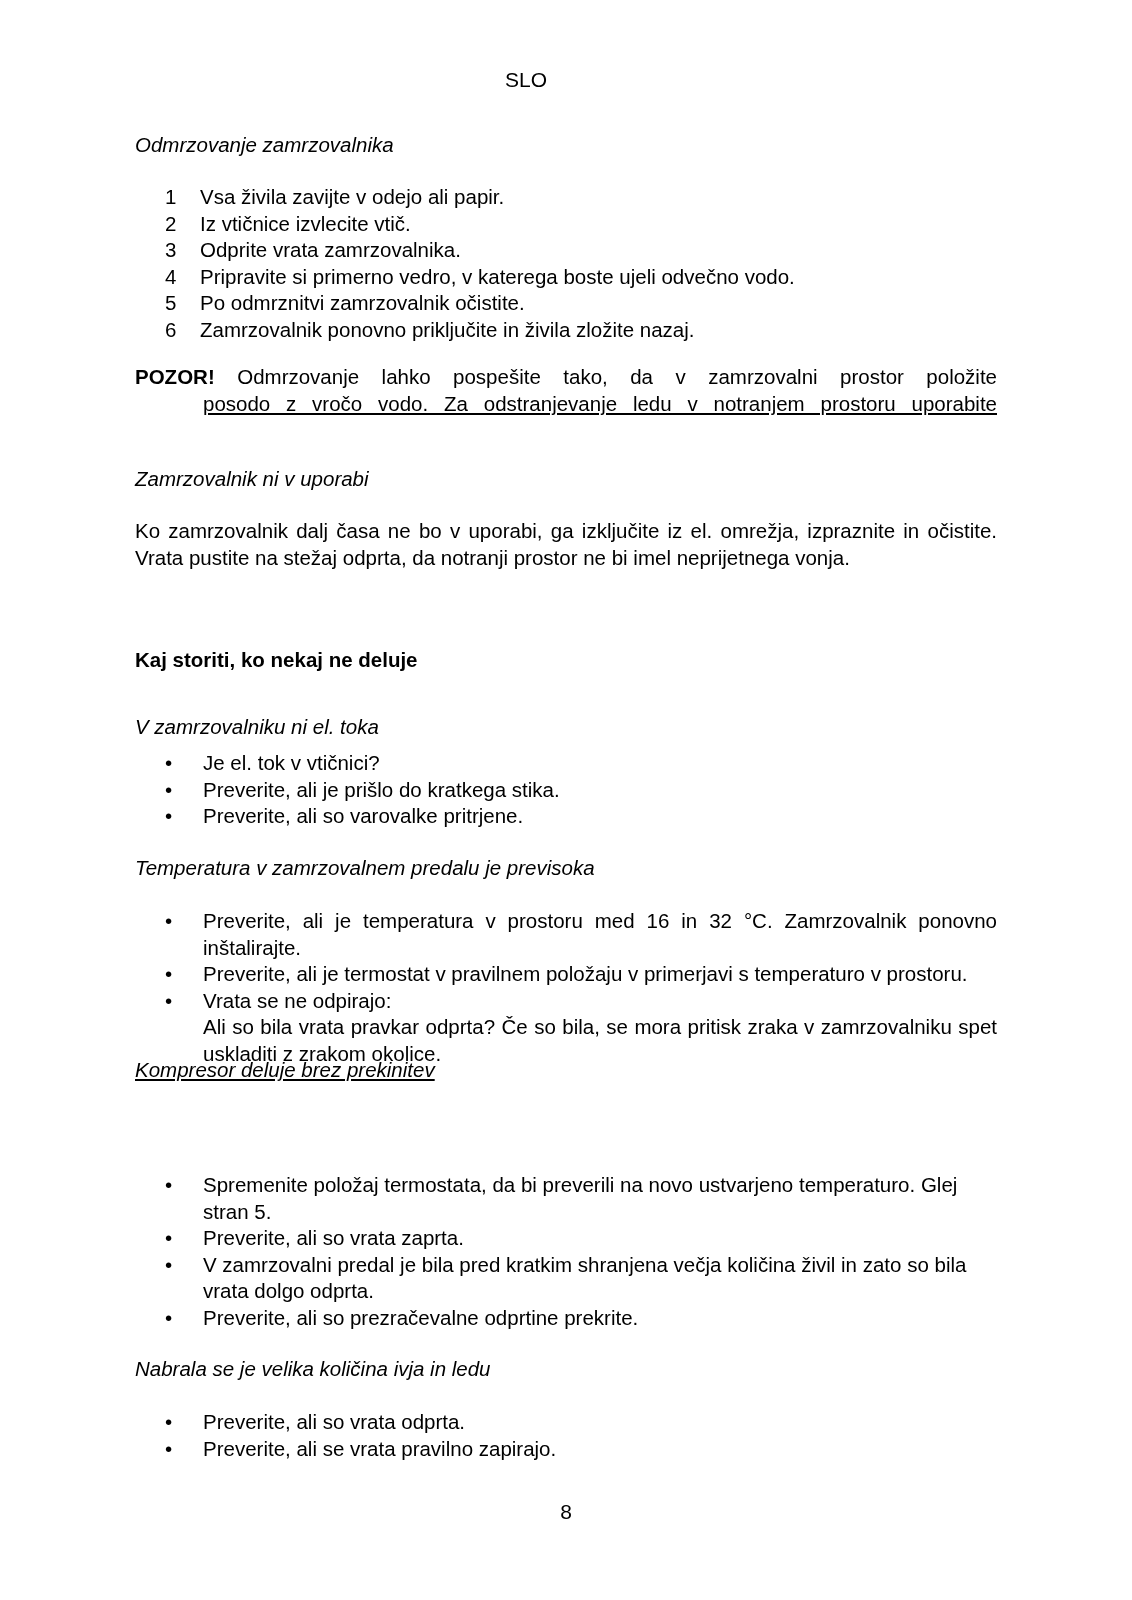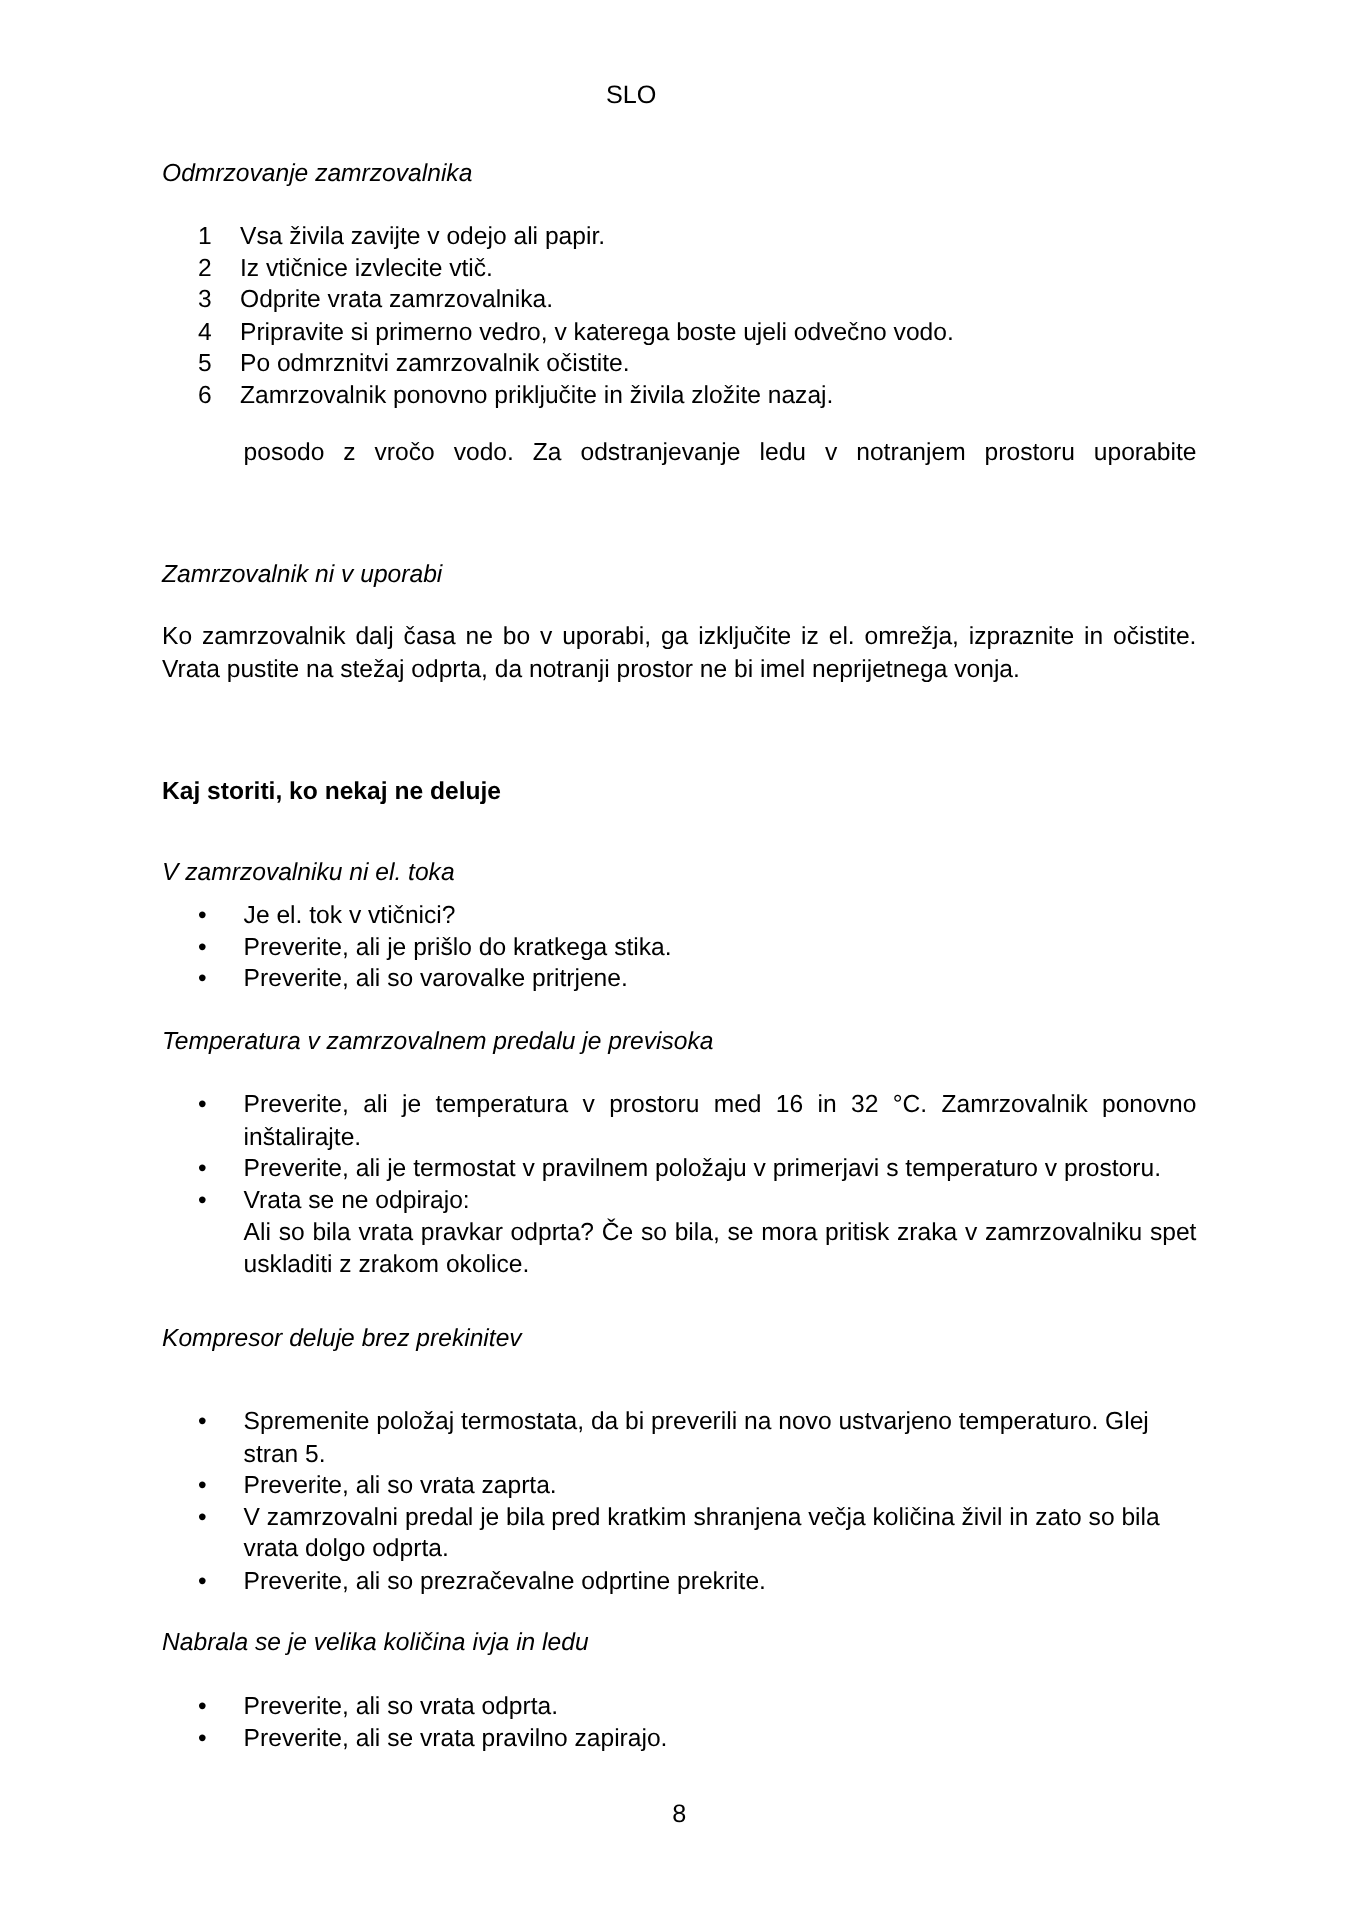--- a/index.html
+++ b/index.html
@@ -15,21 +15,21 @@
     .content { left: 135px; width: 862px; }
     .line { line-height: 26.5px; }
     .num-list { left: 165px; }
     .num-row { display: flex; height: 26.5px; line-height: 26.5px; }
     .num-row .n { width: 35px; text-align: left; }
     .bullet-list { left: 165px; width: 832px; }
     .b-item { display: flex; line-height: 26.5px; }
     .b-item .dot { width: 38px; flex: none; }
     .b-item .txt { flex: 1; text-align: justify; }
     .justify { text-align: justify; }
-    .pozor-cont { padding-left: 68px; }
+    .pozor-cont { padding-left: 68px; text-decoration: underline; }
   </style>
 </head>
 <body>
 
 <div class="abs header">SLO</div>
 
 <div class="abs content italic" style="top:133px;">Odmrzovanje zamrzovalnika</div>
 
 <div class="abs num-list" style="top:184px;">
   <div class="num-row">
@@ -52,20 +52,21 @@
       <span class="n">5</span>
       <span>Po odmrznitvi zamrzovalnik očistite.</span>
     </div>
   <div class="num-row">
       <span class="n">6</span>
       <span>Zamrzovalnik ponovno priključite in živila zložite nazaj.</span>
     </div>
 </div>
 
 <div class="abs content line" style="top:364px;">
+  <div style="text-align:justify; text-align-last:justify;"><span class="bold">POZOR!</span> <span>Odmrzovanje lahko pospešite tako, da v zamrzovalni prostor položite</span></div>
   <div class="pozor-cont" style="text-align:justify; text-align-last:justify;">posodo z vročo vodo. Za odstranjevanje ledu v notranjem prostoru uporabite</div>
 </div>
 
 <div class="abs content italic" style="top:467px;">Zamrzovalnik ni v uporabi</div>
 <div class="abs content line justify" style="top:518px;">Ko zamrzovalnik dalj časa ne bo v uporabi, ga izključite iz el. omrežja, izpraznite in očistite. Vrata pustite na stežaj odprta, da notranji prostor ne bi imel neprijetnega vonja.</div>
 
 <div class="abs content bold" style="top:648px;">Kaj storiti, ko nekaj ne deluje</div>
 
 <div class="abs content italic" style="top:715px;">V zamrzovalniku ni el. toka</div>
 <div class="abs bullet-list" style="top:750px;">
@@ -92,21 +93,21 @@
   <div class="b-item">
       <span class="dot">•</span>
       <span class="txt">Preverite, ali je termostat v pravilnem položaju v primerjavi s temperaturo v prostoru.</span>
     </div>
   <div class="b-item">
       <span class="dot">•</span>
       <span class="txt"><span>Vrata se ne odpirajo:</span><br><span>Ali so bila vrata pravkar odprta? Če so bila, se mora pritisk zraka v zamrzovalniku spet uskladiti z zrakom okolice.</span></span>
     </div>
 </div>
 
-<div class="abs content italic" style="top:1104px;">Kompresor deluje brez prekinitev</div>
+<div class="abs content italic" style="top:1058px;text-decoration:underline;">Kompresor deluje brez prekinitev</div>
 <div class="abs bullet-list" style="top:1172px;">
   <div class="b-item">
       <span class="dot">•</span>
       <span class="txt" style="text-align:left">Spremenite položaj termostata, da bi preverili na novo ustvarjeno temperaturo. Glej stran 5.</span>
     </div>
   <div class="b-item">
       <span class="dot">•</span>
       <span class="txt">Preverite, ali so vrata zaprta.</span>
     </div>
   <div class="b-item">

